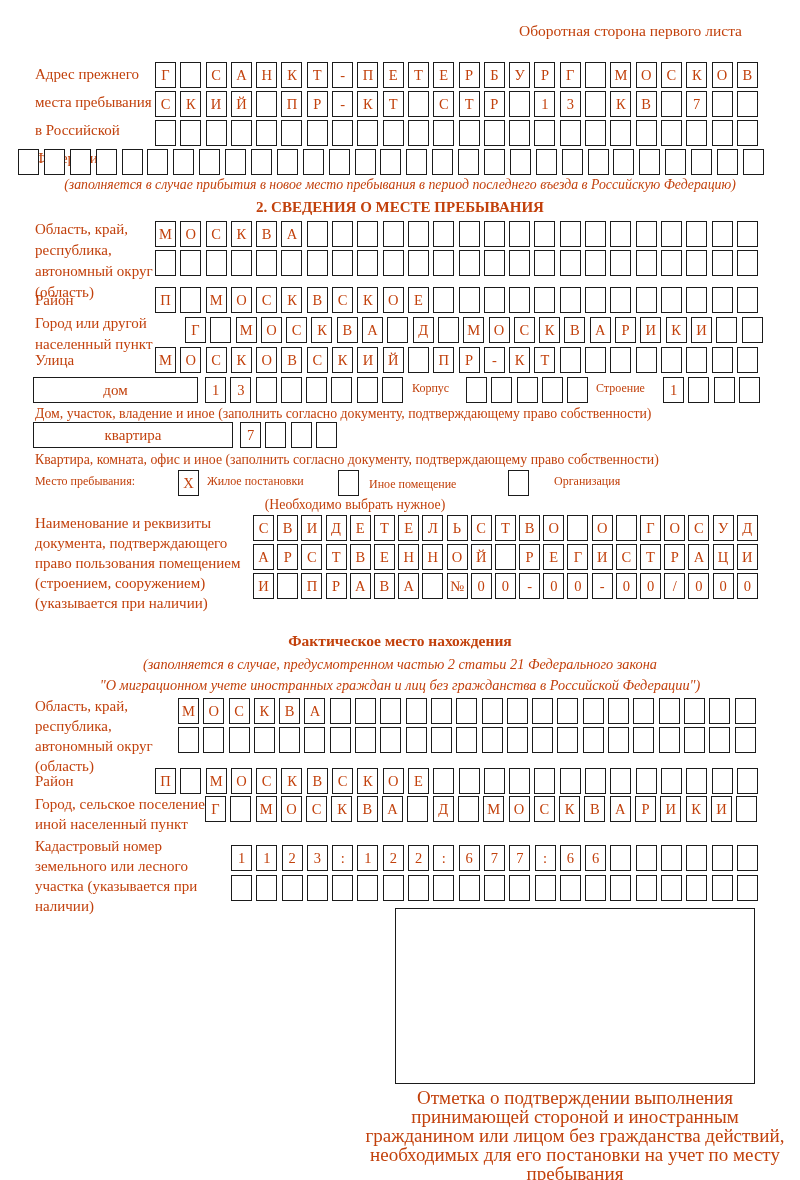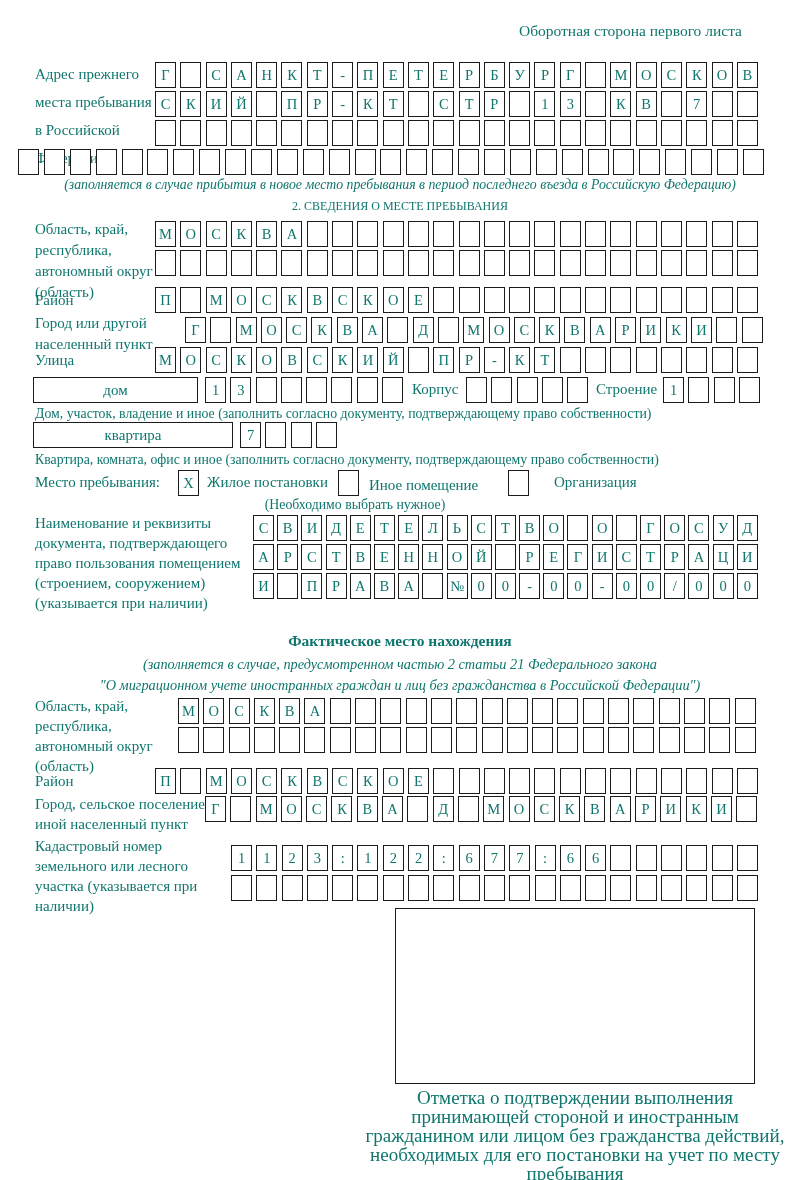--- a/index.html
+++ b/index.html
@@ -1,39 +1,39 @@
 <!DOCTYPE html>
 <html><head>
 <meta charset="utf-8">
 <style>
   html,body{margin:0;padding:0;background:#ffffff;}
   #page{
     position:relative;width:800px;height:1180px;background:#ffffff;overflow:hidden;
-    font-family:"Liberation Serif","DejaVu Serif",serif;color:#0f766e;
+    font-family:"Liberation Serif","DejaVu Serif",serif;color:#c2410c;
   }
   .hdr{position:absolute;top:22px;right:58px;font-size:15.5px;}
   .lbl{position:absolute;font-size:15px;line-height:21px;}
   .lbl.wide{line-height:28px;}
   .grid{position:absolute;display:flex;gap:4.3px;}
   .grid.fullrow{gap:4.9px;}
   .grid.tight{gap:3.2px;}
   .cell{
     flex:0 0 21px;width:21px;height:26px;box-sizing:border-box;
     border:1.7px solid #1b1b1b;display:flex;align-items:center;justify-content:center;
     font-size:14.5px;line-height:1;background:#fff;
   }
   .inputbox{
     position:absolute;box-sizing:border-box;border:1.8px solid #1b1b1b;height:26px;
     display:flex;align-items:center;justify-content:center;font-size:15px;background:#fff;
   }
   .note{position:absolute;font-size:13.8px;}
   .note.center{left:0;width:800px;text-align:center;font-style:italic;}
-  .sect-title{position:absolute;left:0;width:800px;text-align:center;font-weight:normal;font-size:12px;}
+  .sect-title{position:absolute;left:0;width:800px;text-align:center;font-weight:bold;font-size:15px;}
   .sub-title{position:absolute;left:0;width:800px;text-align:center;font-weight:bold;font-size:15.5px;}
-  .inline-lbl{position:absolute;font-size:15px;white-space:nowrap;}
+  .inline-lbl{position:absolute;font-size:12px;white-space:nowrap;}
   .stamp-box{position:absolute;left:395px;top:908px;width:360px;height:176px;box-sizing:border-box;border:1.6px solid #1b1b1b;background:#fff;}
   .stamp-cap{position:absolute;left:365px;top:1088px;width:420px;text-align:center;font-size:19px;line-height:19px;}
 </style>
 </head>
 <body>
 
 <div id="page">
 
   <div class="hdr">Оборотная сторона первого листа</div>
 

